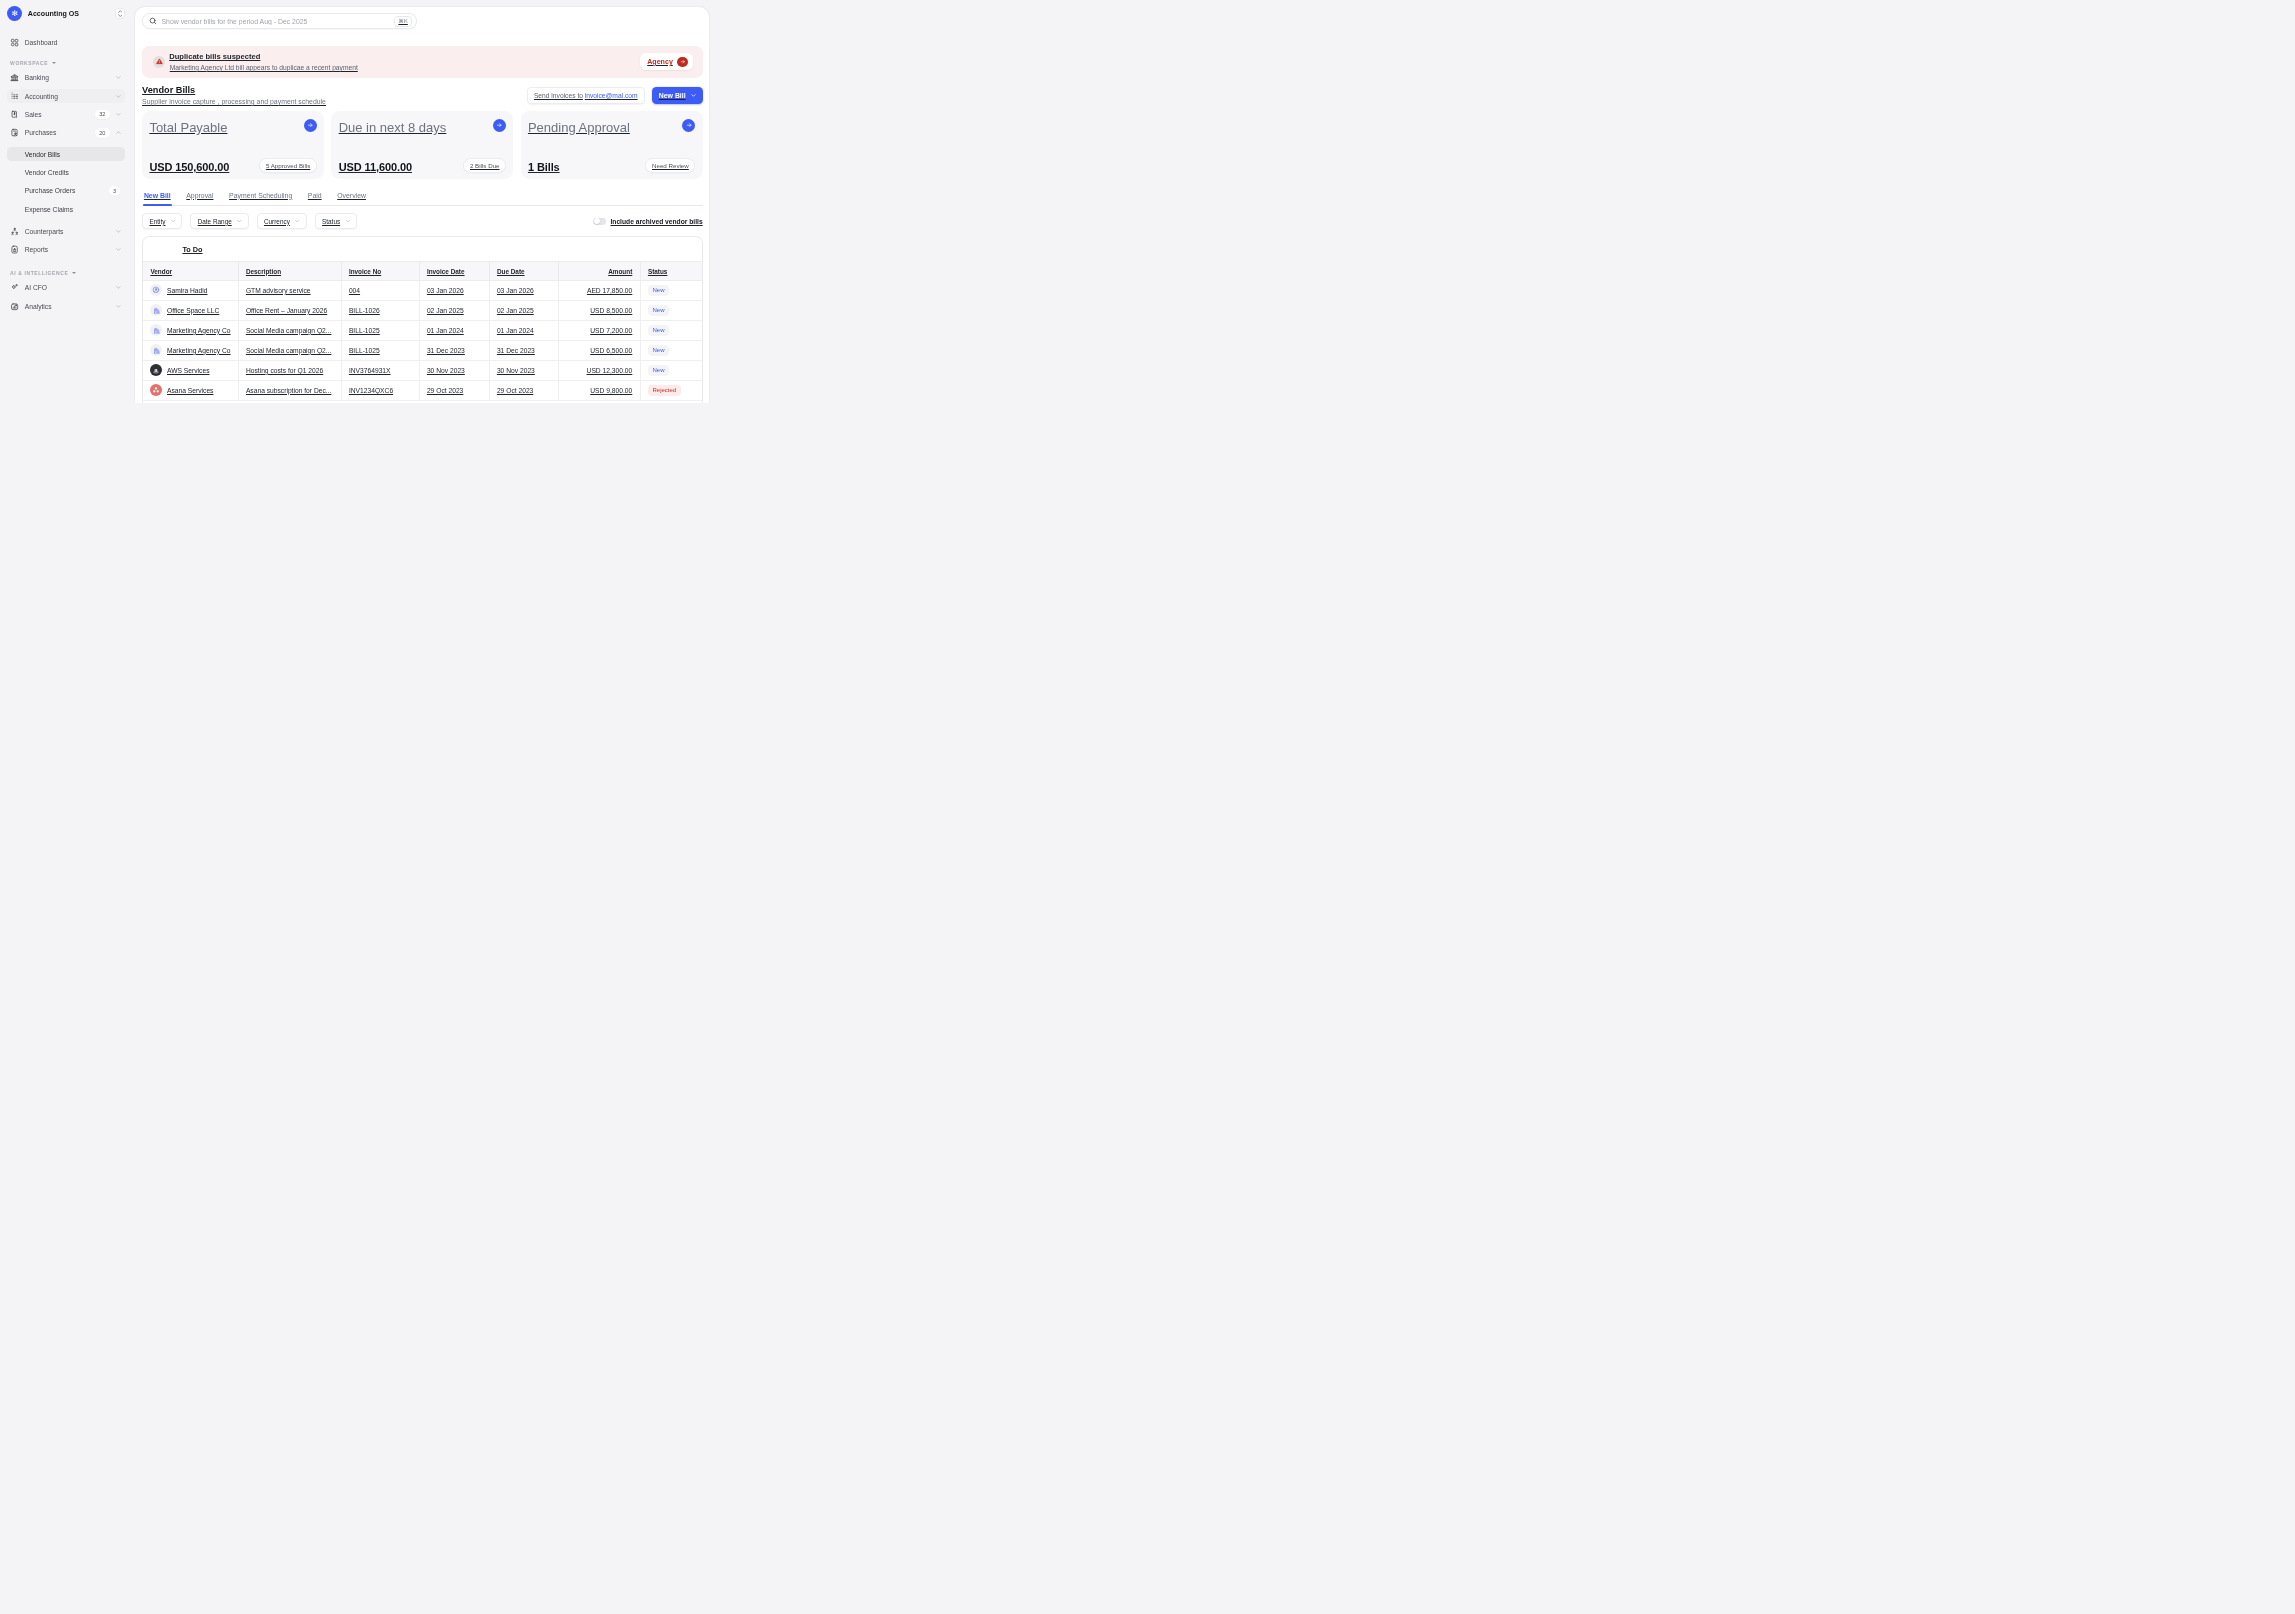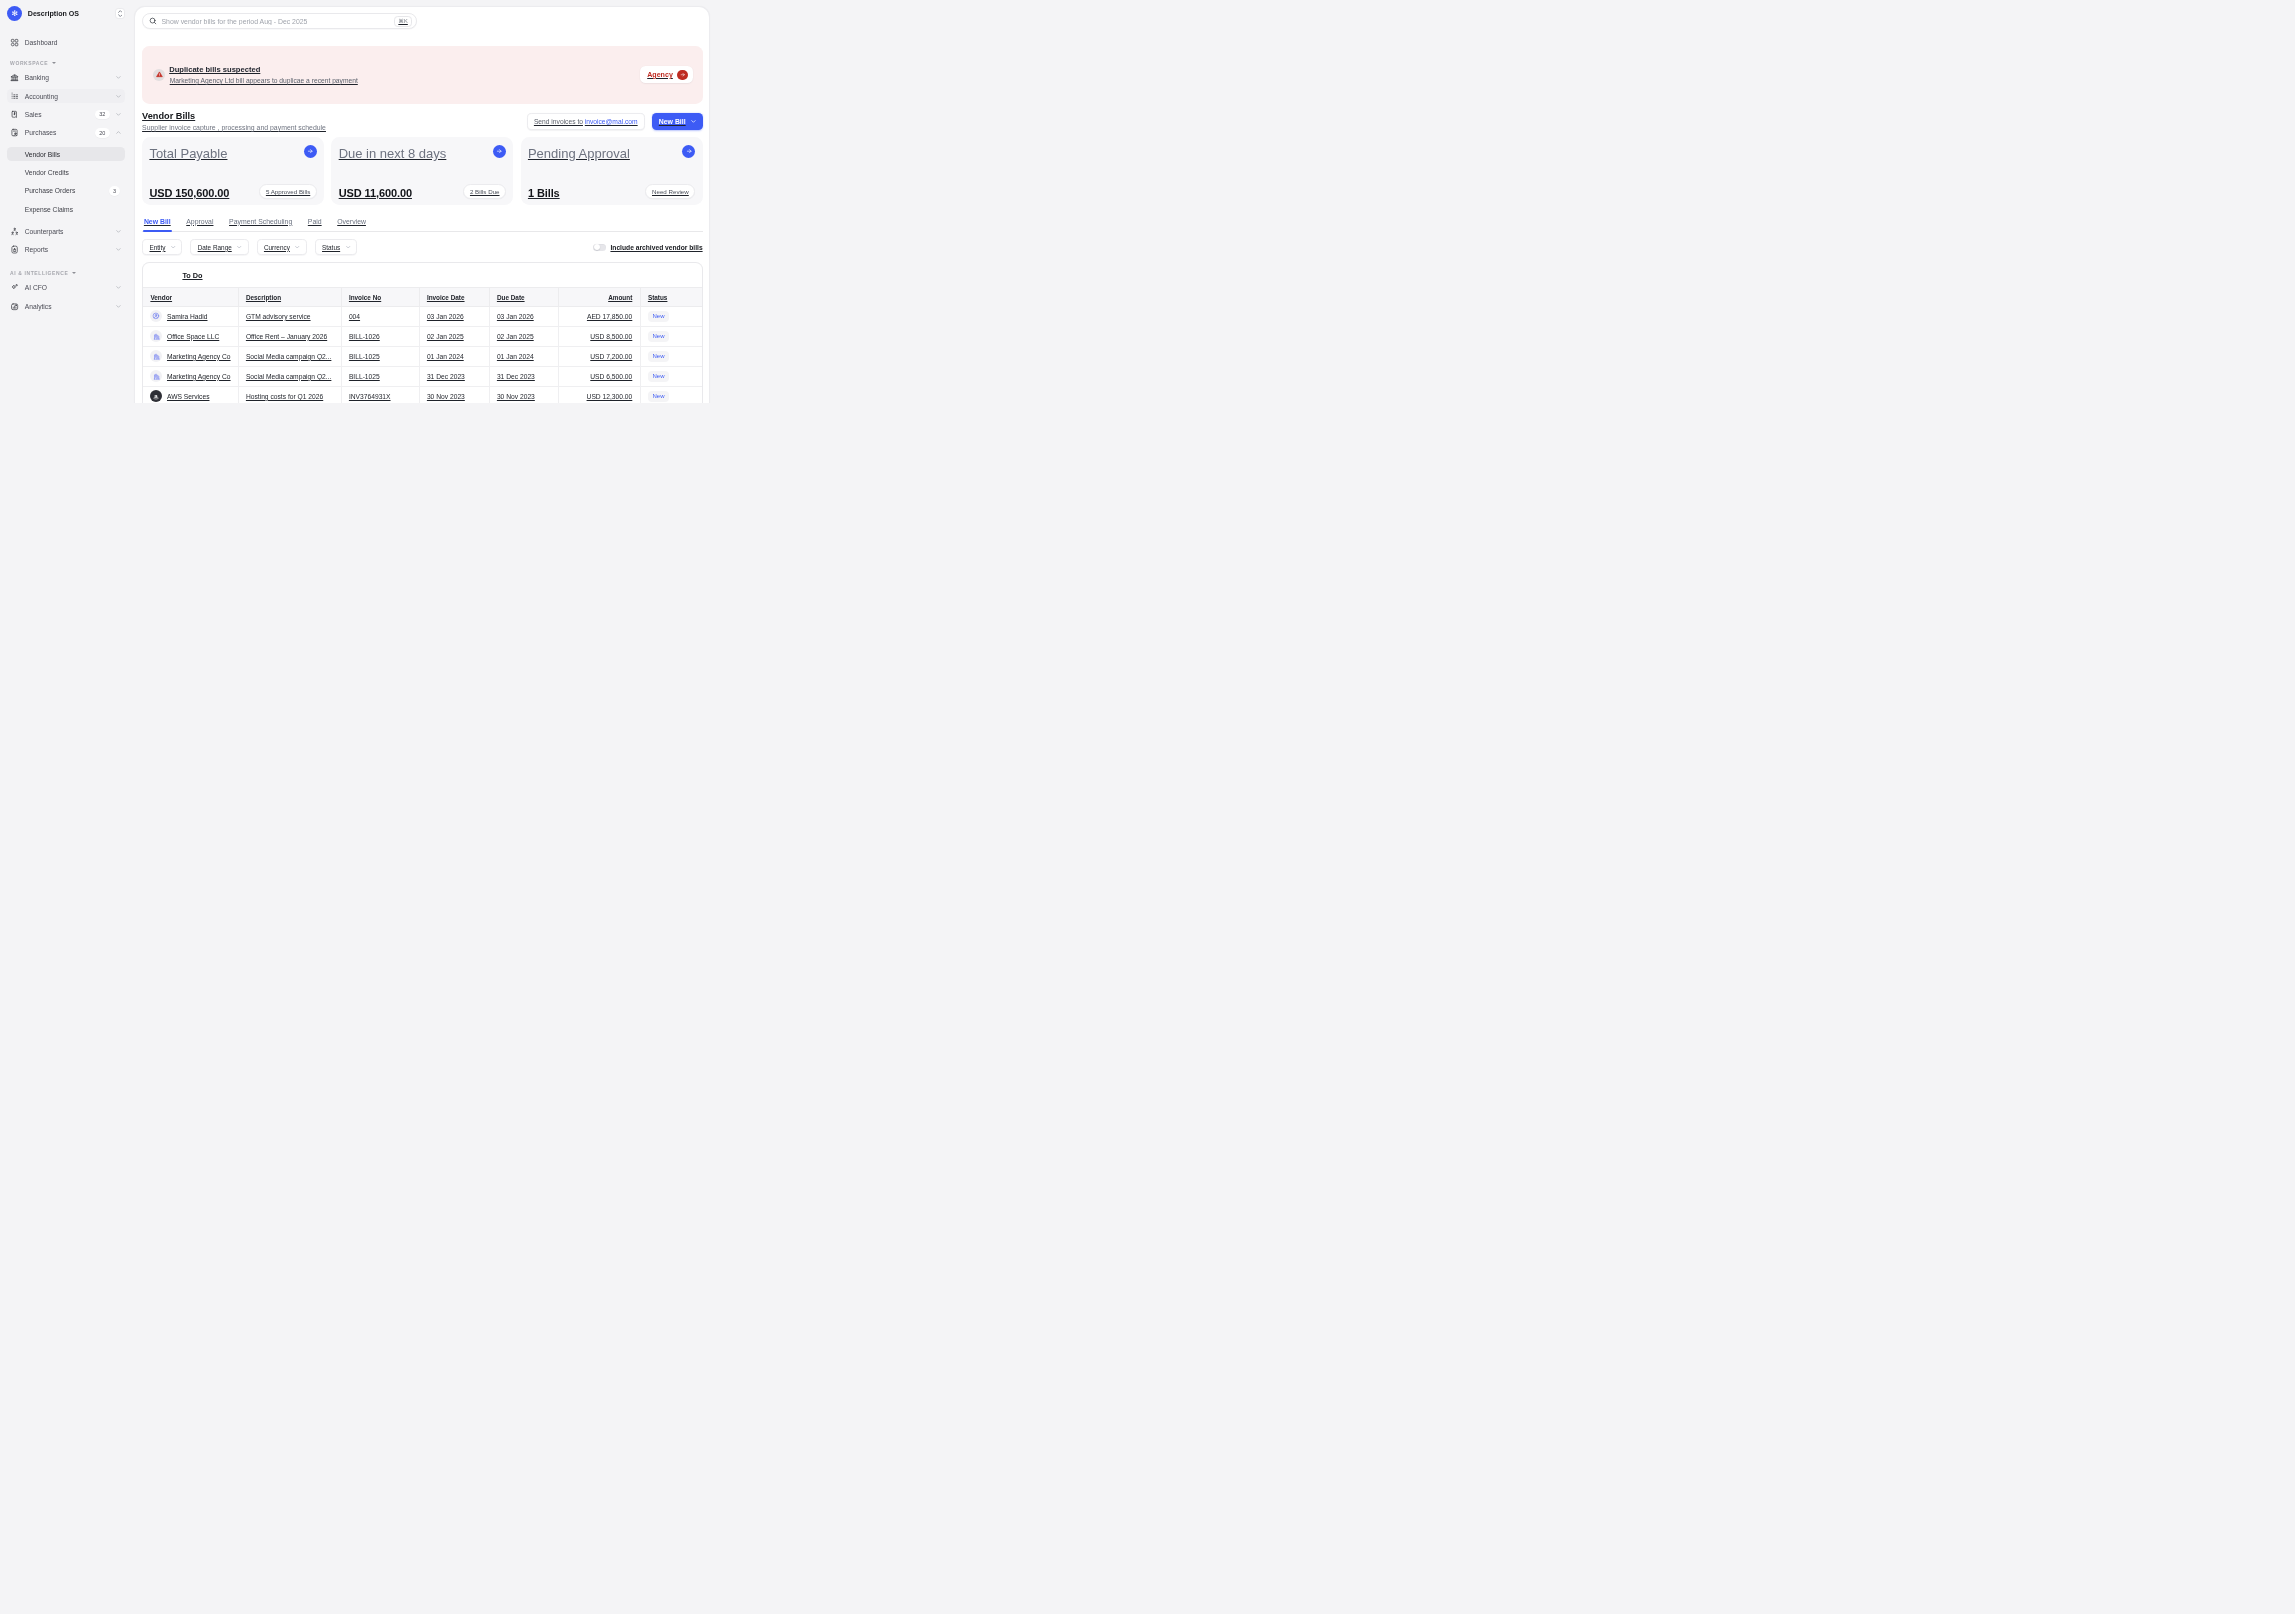--- a/index.html
+++ b/index.html
@@ -44,21 +44,21 @@
 
   .search { width:275px; height:16px; border:0.5px solid #E9E9EC; border-radius:459px; background:#fff;
             display:flex; align-items:center; gap:4.6px; padding:0 4.1px 0 6px;
             box-shadow:0 0.5px 0.9px rgba(16,24,40,.05); }
   .search .sicon { color:#1F232B; }
   .search input { border:none; outline:none; flex:1; font-size:6.9px; color:#333740; background:transparent;
                   font-family:"Liberation Sans", sans-serif; }
   .search input::placeholder { color:#A0A4AC; }
   .kbd { border:0.5px solid #E7E7EA; border-radius:3.7px; padding:1.4px 3.2px; font-size:5.7px; color:#7A7E87; background:#fff; }
 
-  .alert { margin-top:16.5px; height:58px; background:#FBEEEE; border-radius:7.3px;
+  .alert { margin-top:16.5px; height:32px; background:#FBEEEE; border-radius:7.3px;
            display:flex; align-items:center; padding:0 10px 0 11px; }
   .alert-icon-wrap { width:12px; height:12px; border-radius:50%; background:#E3DEDF;
                      display:flex; align-items:center; justify-content:center; margin-right:4.1px; flex:none; }
   .alert-text { display:flex; flex-direction:column; gap:2.8px; }
   .alert-title { font-size:7.6px; font-weight:700; color:#1E222B; }
   .alert-msg { font-size:6.7px; color:#5B616C; margin-left:0.5px; }
   .review-btn { margin-left:auto; background:#fff; border:none; border-radius:5.5px; height:17px;
                 padding:0 4.6px 0 7.3px; display:flex; align-items:center; gap:4.6px; color:#BE2B21;
                 font-size:7.1px; font-weight:600; cursor:pointer; font-family:inherit;
                 box-shadow:0 0.5px 1.4px rgba(16,24,40,.10); }
@@ -127,21 +127,21 @@
   .status-pill { display:inline-block; background:#F4F4F6; color:#3D5BF5; font-size:6px; font-weight:500;
                  border-radius:4.1px; padding:2.8px 4.6px; }
   .status-pill.rejected { background:#FCEBEA; color:#C03527; }
 </style>
 </head>
 <body>
 
 <aside class="sidebar">
   <div class="brand">
     <div class="logo">✻</div>
-    <div class="brand-name">Description OS</div>
+    <div class="brand-name">Accounting OS</div>
     <div class="switcher">
       <svg width="4.6" height="3.2" viewBox="0 0 12 8" fill="none" stroke="currentColor" stroke-width="2" stroke-linecap="round" stroke-linejoin="round">
           <path d="M1.5 6L6 1.5 10.5 6"></path>
         </svg>
       <svg width="4.6" height="3.2" viewBox="0 0 12 8" fill="none" stroke="currentColor" stroke-width="2" stroke-linecap="round" stroke-linejoin="round">
           <path d="M1.5 2L6 6.5 10.5 2"></path>
         </svg>
     </div>
   </div>
 

